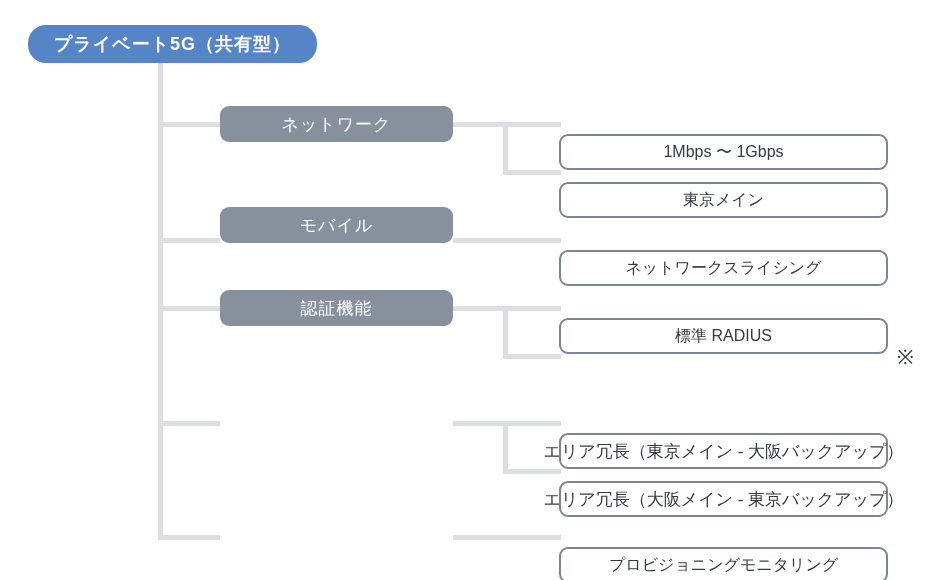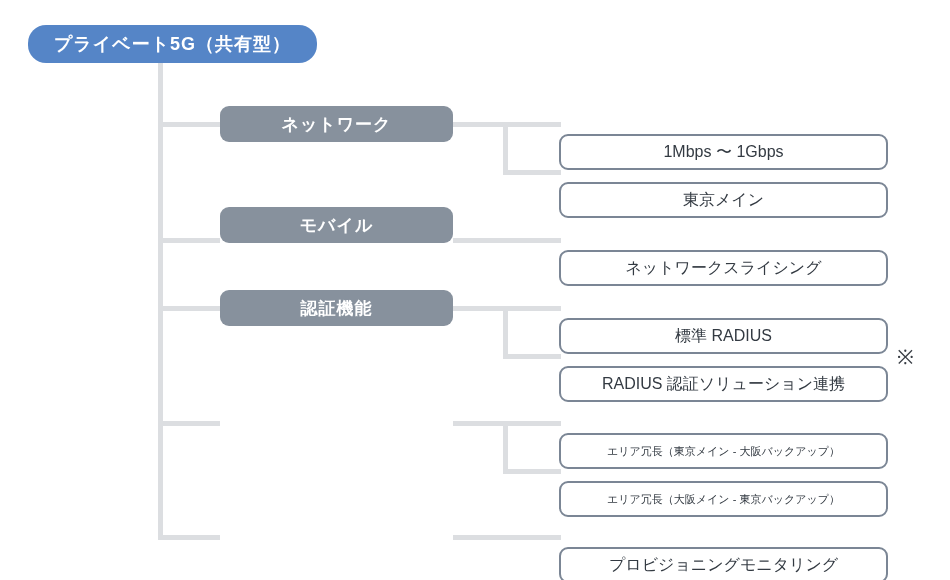--- a/index.html
+++ b/index.html
@@ -10,29 +10,29 @@
   .line{position:absolute;background:#dcdee1;}
   .line.h{height:5px;}
   .line.v{width:5px;}
   .root-node{
     position:absolute;left:28px;top:25px;width:289px;height:38px;
     background:#5585c7;border-radius:18px;color:#ffffff;font-weight:bold;
     font-size:18px;letter-spacing:1px;display:flex;align-items:center;justify-content:center;
   }
   .cat-node{
     position:absolute;left:220px;width:233px;height:36px;
-    background:#87919d;border-radius:9px;color:#ffffff;font-weight:bold;
+    background:#87919d;border-radius:9px;color:#ffffff;font-weight:normal;
     font-size:17px;letter-spacing:1px;display:flex;align-items:center;justify-content:center;
   }
   .leaf-node{
     position:absolute;left:559px;width:329px;height:36px;box-sizing:border-box;
     background:#ffffff;border:2px solid #7b8695;border-radius:9px;color:#333a42;
     font-size:16px;display:flex;align-items:center;justify-content:center;white-space:nowrap;margin-top:28px;
   }
-  .leaf-node.small{font-size:11px;}
+  .leaf-node.small{font-size:17px;}
   .note{
     position:absolute;left:897px;width:30px;height:24px;color:#383d44;
     font-size:20px;line-height:24px;text-align:left;
   }
 </style>
 </head>
 <body>
 
 <div class="canvas">
 
@@ -52,21 +52,20 @@
   <div class="cat-node" style="top:207px">モバイル</div>
   <div class="line h" style="left:453px;top:238px;width:108px"></div>
   <div class="leaf-node" style="top:222px">ネットワークスライシング</div>
 
   <div class="line h" style="left:158px;top:306px;width:62px"></div>
   <div class="cat-node" style="top:290px">認証機能</div>
   <div class="line h" style="left:453px;top:306px;width:108px"></div>
   <div class="line v" style="left:503px;top:306px;height:53px"></div>
   <div class="line h" style="left:503px;top:354px;width:58px"></div>
   <div class="leaf-node" style="top:290px">標準 RADIUS</div>
-  <div class="leaf-node" style="top:338px">RADIUS 認証ソリューション連携</div>
   <div class="note" style="top:345px">※</div>
 
   <div class="line h" style="left:158px;top:421px;width:62px"></div>
   <div class="line h" style="left:453px;top:421px;width:108px"></div>
   <div class="line v" style="left:503px;top:421px;height:53px"></div>
   <div class="line h" style="left:503px;top:469px;width:58px"></div>
   <div class="leaf-node small" style="top:405px">エリア冗長（東京メイン - 大阪バックアップ）</div>
   <div class="leaf-node small" style="top:453px">エリア冗長（大阪メイン - 東京バックアップ）</div>
 
   <div class="line h" style="left:158px;top:535px;width:62px"></div>

